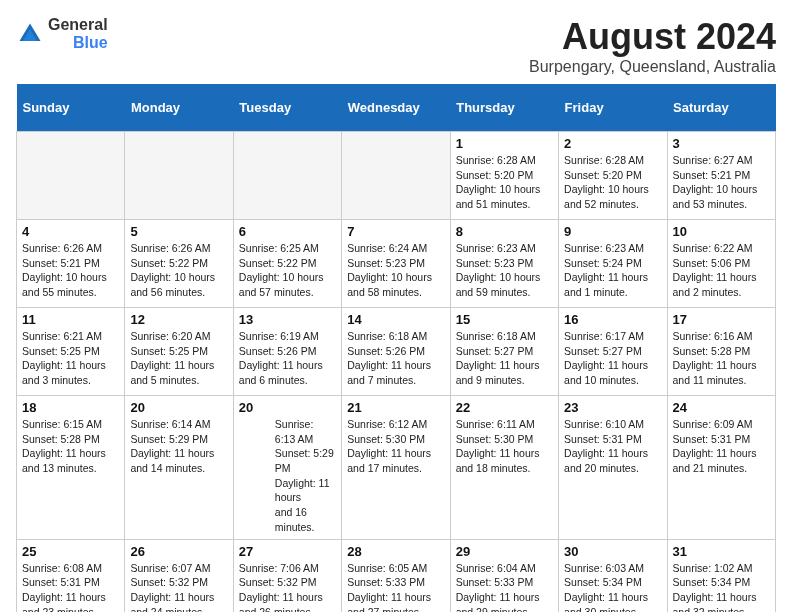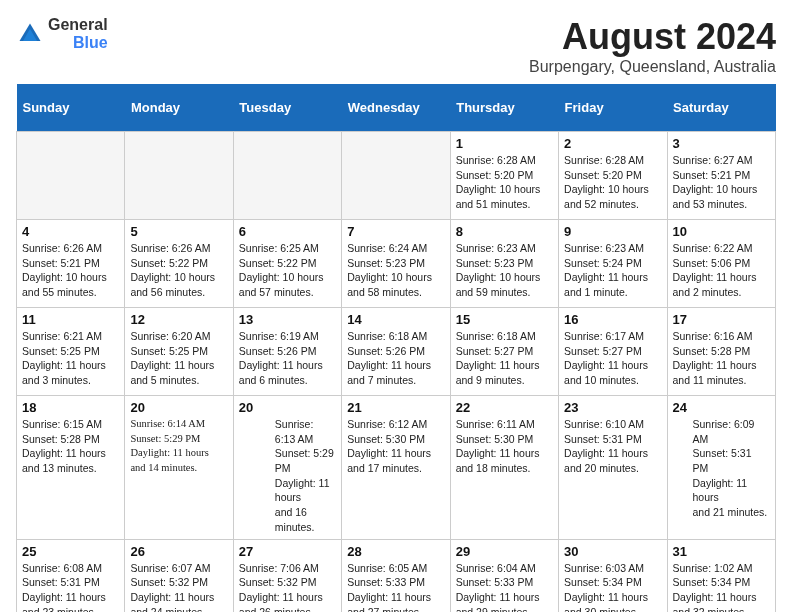--- a/index.html
+++ b/index.html
@@ -255,21 +255,21 @@
       <tr>
         <td>
           <div class="day-number">18</div>
           <div class="day-info" style="white-space: pre-line;">Sunrise: 6:15 AM
 Sunset: 5:28 PM
 Daylight: 11 hours
 and 13 minutes.</div>
         </td>
         <td>
           <div class="day-number">20</div>
-          <div class="day-info" style="white-space: pre-line; font-family: Liberation Serif, serif;">Sunrise: 6:14 AM
+          <div class="day-info" style="white-space: pre-line;">Sunrise: 6:14 AM
 Sunset: 5:29 PM
 Daylight: 11 hours
 and 14 minutes.</div>
         </td>
         <td>
           <div class="day-number">20</div>
           <div class="day-info" style="white-space: pre-line; margin-left: 36px;">Sunrise: 6:13 AM
 Sunset: 5:29 PM
 Daylight: 11 hours
 and 16 minutes.</div>
@@ -290,21 +290,21 @@
         </td>
         <td>
           <div class="day-number">23</div>
           <div class="day-info" style="white-space: pre-line;">Sunrise: 6:10 AM
 Sunset: 5:31 PM
 Daylight: 11 hours
 and 20 minutes.</div>
         </td>
         <td>
           <div class="day-number">24</div>
-          <div class="day-info" style="white-space: pre-line; margin-left: 20px;">Sunrise: 6:09 AM
+          <div class="day-info" style="white-space: pre-line;">Sunrise: 6:09 AM
 Sunset: 5:31 PM
 Daylight: 11 hours
 and 21 minutes.</div>
         </td>
       </tr>
       <tr>
         <td>
           <div class="day-number">25</div>
           <div class="day-info" style="white-space: pre-line;">Sunrise: 6:08 AM
 Sunset: 5:31 PM

